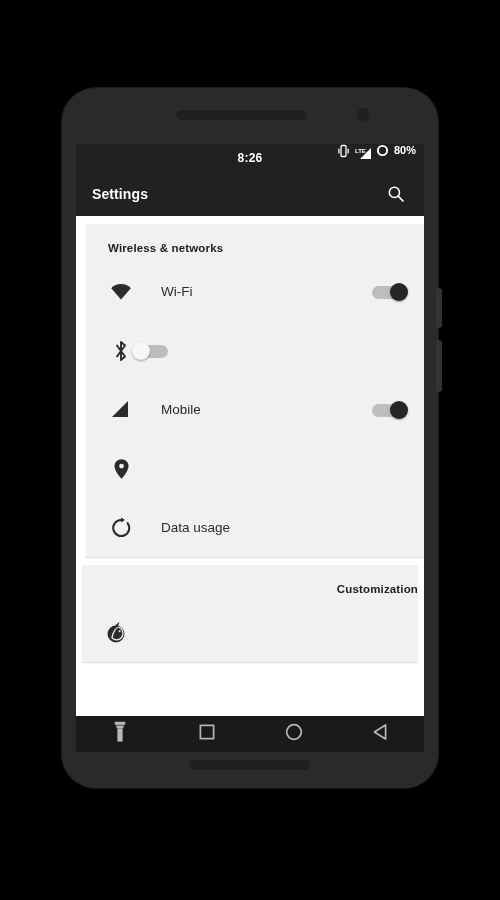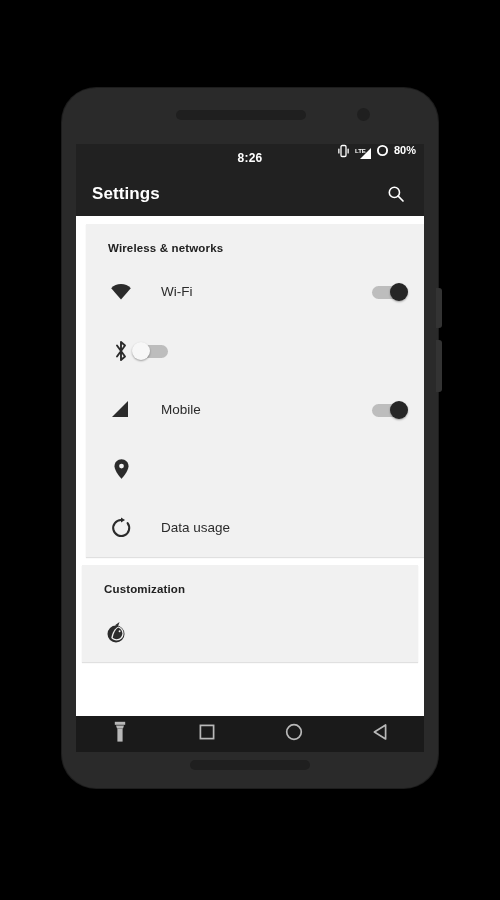--- a/index.html
+++ b/index.html
@@ -125,21 +125,21 @@
   
   .app-bar {
     height: 44px;
     background: #212121;
     display: flex;
     align-items: center;
     padding: 0 14px 0 16px;
   }
   .app-title {
     color: #ffffff;
-    font-size: 17px;
+    font-size: 14px;
     font-weight: bold;
     flex: 1;
     letter-spacing: 0.1px;
   }
   .search-btn {
     width: 28px;
     height: 28px;
     display: flex;
     align-items: center;
     justify-content: center;
@@ -152,21 +152,21 @@
     background: #ffffff;
     padding: 8px 0 0 0;
     overflow: hidden;
   }
 
   .card {
     background: #f1f1f1;
     margin: 0 0 8px 10px;
     box-shadow: 0 1px 1px rgba(0,0,0,0.12);
   }
-  .card.wide { margin: 0 6px 0 6px; }
+  .card.wide { margin: 0 6px 0 6px; text-align: right; }
 
   .section-title {
     font-size: 11.5px;
     font-weight: bold;
     color: #212121;
     padding: 18px 0 8px 22px;
     letter-spacing: 0.15px;
   }
 
   .row {

